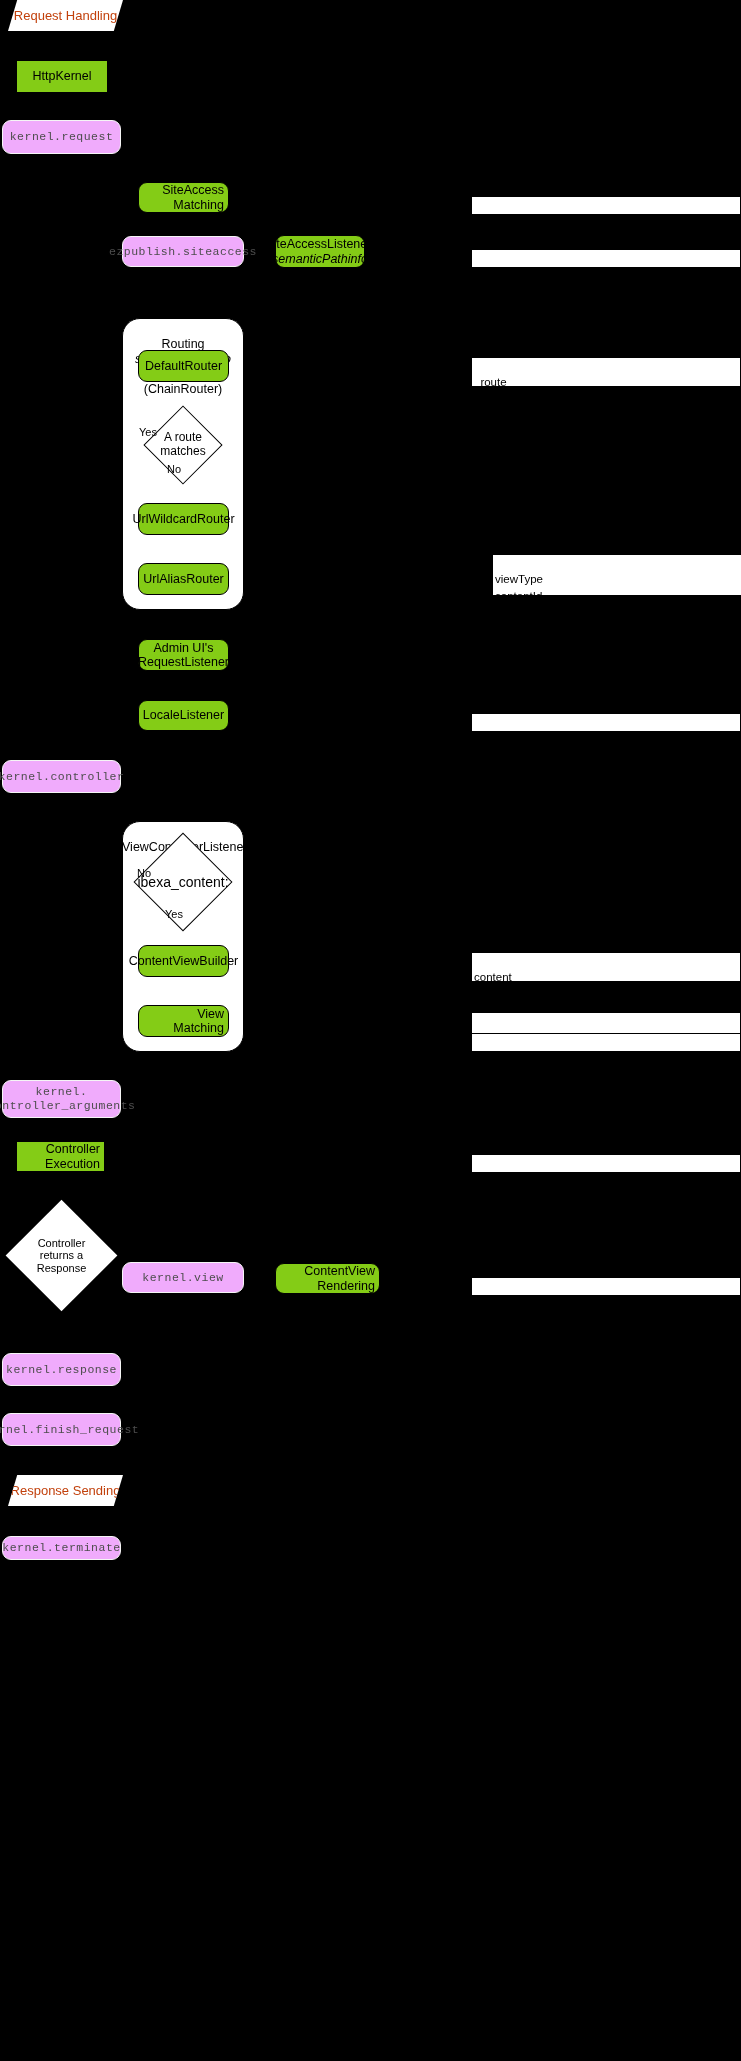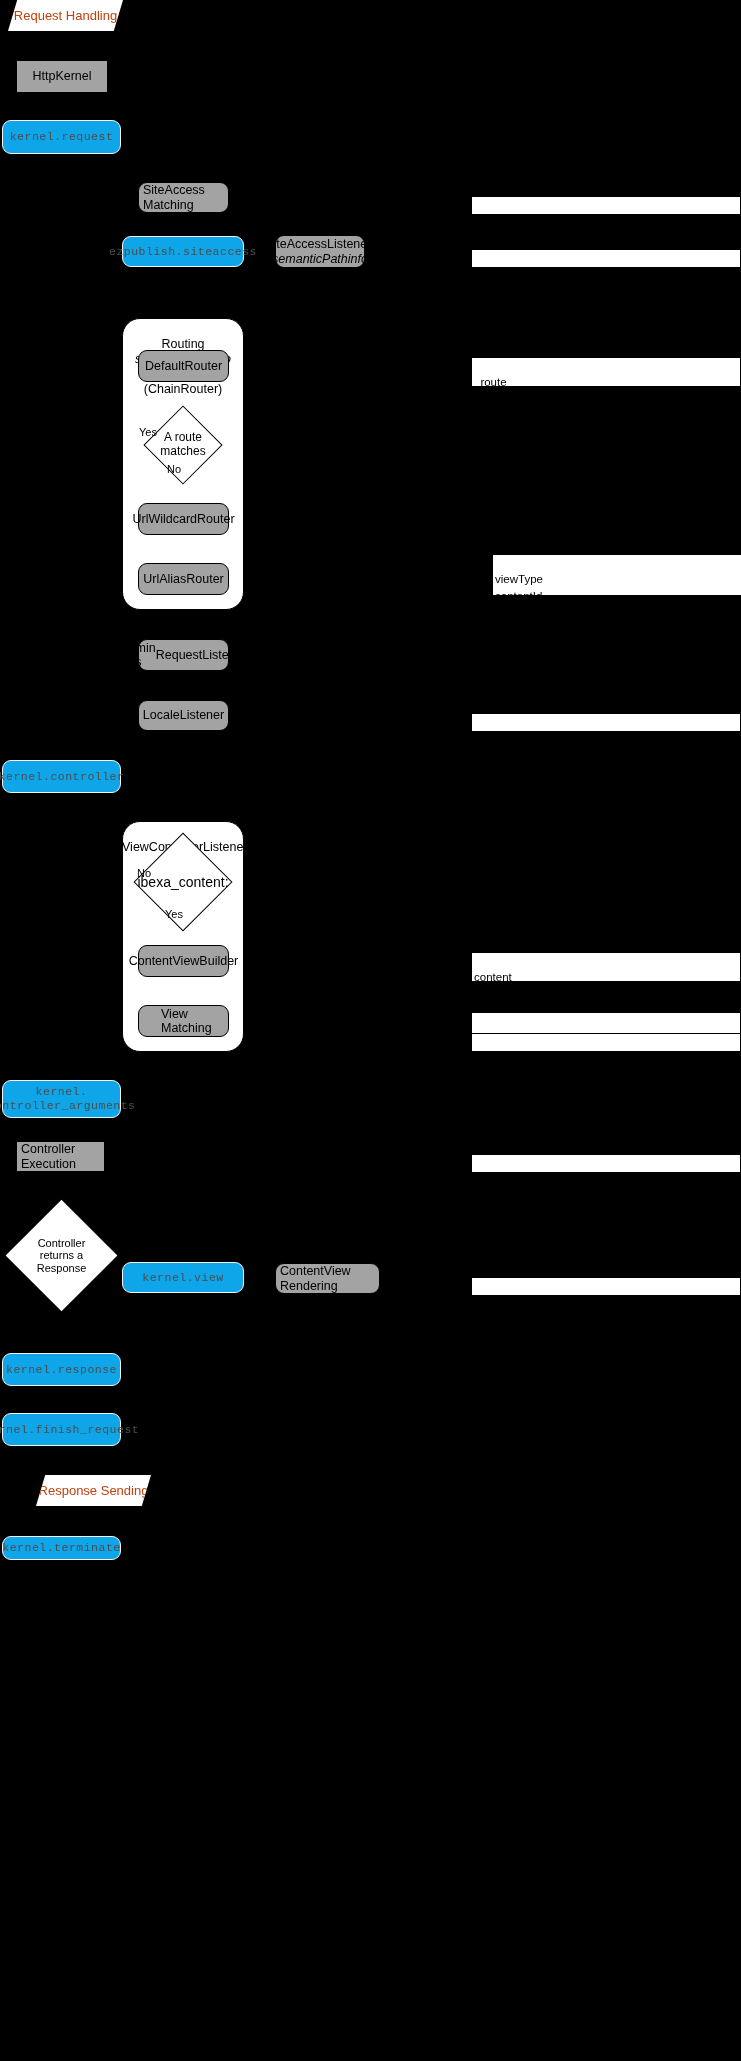--- a/index.html
+++ b/index.html
@@ -13,44 +13,44 @@
   #stage {
     position: relative;
     width: 741px;
     height: 2061px;
     background: #000000;
   }
 
   
   .node {
     position: absolute;
-    background: #a3a3a3;
+    background: #84cc16;
     color: #000000;
     display: flex;
     align-items: center;
     justify-content: center;
-    text-align: left;
+    text-align: right;
     line-height: 1.15;
     font-size: 12.5px;
     padding: 2px 4px;
   }
 
   
   .box { border: 1px solid #000000; }
 
   
   .rbox {
     border: 1px solid #000000;
     border-radius: 9px;
   }
 
   
   .event {
     position: absolute;
-    background: #0ea5e9;
+    background: #f0abfc;
     color: #4d4d4d;
     border: 1px solid #f5f5f5;
     border-radius: 9px;
     display: flex;
     align-items: center;
     justify-content: center;
     text-align: center;
     font-family: "Liberation Mono", "DejaVu Sans Mono", monospace;
     font-size: 11.5px;
     line-height: 1.2;
@@ -250,21 +250,21 @@
   <div class="node rbox" style="left:138px; top:563px; width:91px; height:32px;">
     <span>UrlAliasRouter</span>
   </div>
 
   <div class="attr" style="left:471px; top:554px; width:270px; height:42px;margin-left:21px;">
     <span>viewType
 contentId
 locationId</span>
   </div>
 
-  <div class="node rbox" style="left:138px; top:639px; width:91px; height:32px; flex-direction:row;">
+  <div class="node rbox" style="left:138px; top:639px; width:91px; height:32px; flex-direction:column;">
     <span>Admin UI's</span>
     <span>RequestListener</span>
   </div>
 
   <div class="node rbox" style="left:138px; top:700px; width:91px; height:31px;">
     <span>LocaleListener</span>
   </div>
 
   <div class="attr" style="left:471px; top:713px; width:270px; height:19px;">
     
@@ -346,21 +346,21 @@
   </div>
 
   <div class="event" style="left:2px; top:1353px; width:119px; height:33px;">
     <span>kernel.response</span>
   </div>
 
   <div class="event" style="left:2px; top:1413px; width:119px; height:33px;">
     <span>kernel.finish_request</span>
   </div>
 
-  <div class="banner" style="left:8px; top:1475px; width:115px; height:31px;margin-left:28px;">
+  <div class="banner" style="left:8px; top:1475px; width:115px; height:31px;">
     <span>Response Sending</span>
   </div>
 
   <div class="event" style="left:2px; top:1536px; width:119px; height:24px;">
     <span>kernel.terminate</span>
   </div>
 
 </div>
 
 </body></html>

